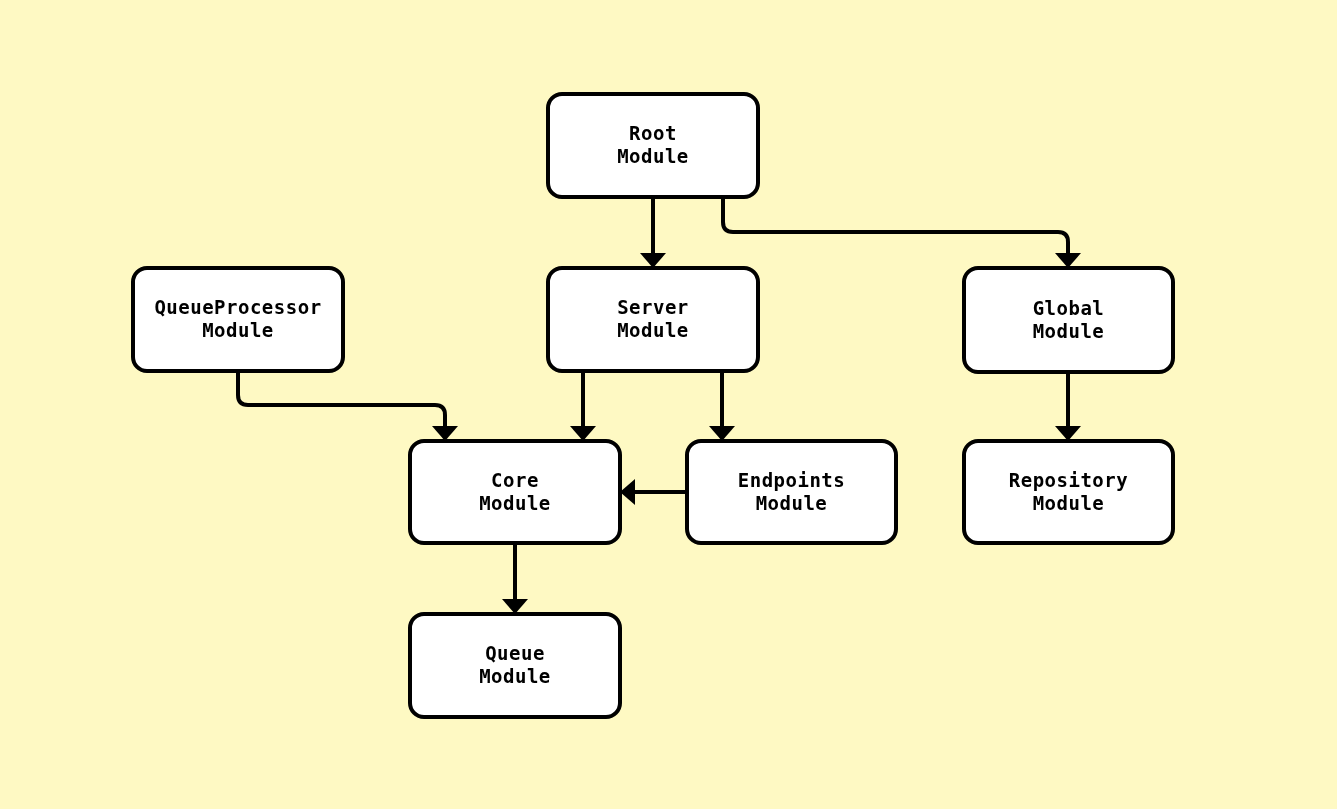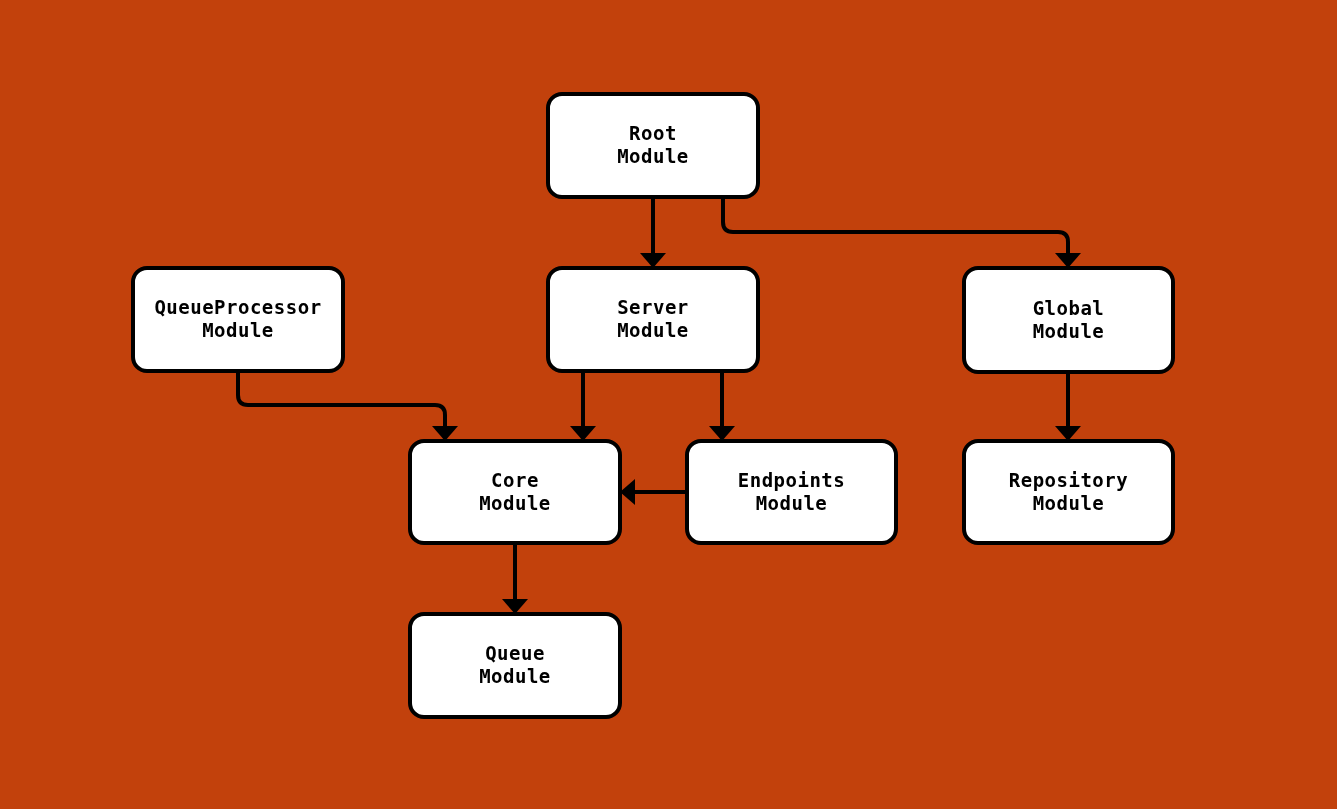--- a/index.html
+++ b/index.html
@@ -11,21 +11,21 @@
   body {
     width: 1337px;
     height: 809px;
     overflow: hidden;
     font-family: "DejaVu Sans Mono", "Liberation Mono", monospace;
   }
   #diagram-root {
     position: relative;
     width: 1337px;
     height: 809px;
-    background: #c2410c;
+    background: #fef9c3;
   }
   svg#diagram-canvas {
     display: block;
     width: 1337px;
     height: 809px;
   }
   .node-box {
     fill: #ffffff;
     stroke: #000000;
     stroke-width: 4;

